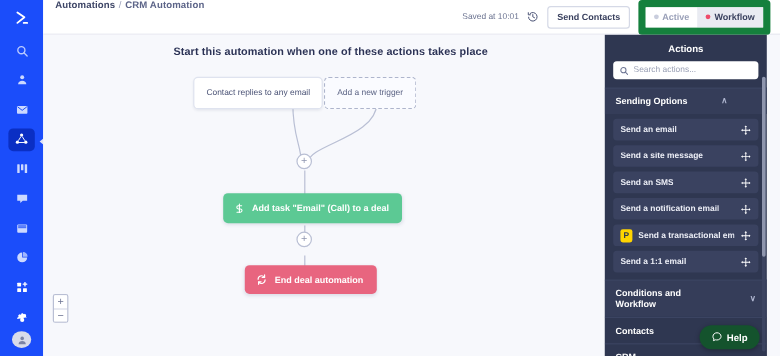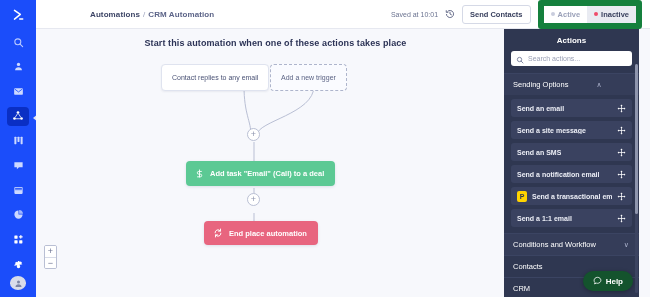--- a/index.html
+++ b/index.html
@@ -35,21 +35,21 @@
     width: 16px; height: 16px; border-radius: 50%;
     background: #d8dcea; margin-bottom: 7px;
     display: flex; align-items: center; justify-content: center;
   }
   .nav-icon svg { display: block; }
 
   
   .topbar {
     position: absolute; left: 36px; top: 0; right: 0; height: 29px;
     background: #ffffff; border-bottom: 1px solid #e6e8f0;
-    display: flex; align-items: center; padding-left: 44px;
+    display: flex; 
   }
   .breadcrumb {
     margin-left: 10px; font-size: 8px; color: #3d4566; font-weight: bold;
     letter-spacing: .1px; white-space: nowrap;
   }
   .breadcrumb .sep { color: #9aa0bb; font-weight: normal; margin: 0 3px; }
   .breadcrumb .current { color: #5c6488; font-weight: bold; }
   .topbar-right {
     margin-left: auto; display: flex; align-items: center; gap: 7px;
     margin-right: 8px;
@@ -131,21 +131,21 @@
     padding: 7px 0 6px;
   }
   .search-wrap { padding: 0 7px 7px; }
   .search-box {
     background: #ffffff; border-radius: 3px; height: 15px;
     display: flex; align-items: center; gap: 4px; padding: 0 5px;
   }
   .search-placeholder { font-size: 7px; color: #9aa0b5; }
   .group-header {
     display: flex; align-items: center; 
-    padding: 6px 9px; font-size: 7.5px; font-weight: normal; color: #ffffff;
+    padding: 6px 9px; font-size: 7.5px; font-weight: bold; color: #ffffff;
     border-top: 1px solid #3b4462; background: #353d59; gap: 28px;
   }
   .group-header.plain { background: #2f3751; }
   .chev { color: #aeb5cf; font-size: 7px; line-height: 1; }
   .action-list { padding: 4px 7px 2px; }
   .action-item {
     background: #3a4260; border-radius: 3px; height: 18px; margin-bottom: 4px;
     display: flex; align-items: center; padding: 0 6px; gap: 5px;
   }
   .action-label {
@@ -308,21 +308,21 @@
           </svg>
       </span>
       <div class="btn-view-contacts">Send Contacts</div>
       <div class="toggle-group">
         <div class="toggle-opt">
           <span class="dot"></span>
           <span>Active</span>
         </div>
         <div class="toggle-opt selected">
           <span class="dot red"></span>
-          <span>Inactive</span>
+          <span>Workflow</span>
         </div>
       </div>
     </div>
   </div>
 
   <div class="canvas">
     <div class="canvas-title">Start this automation when one of these actions takes place</div>
 
     <svg class="wires">
       <path d="M208 57 C208 85, 215 92, 215 106" stroke="#b9bfd4" stroke-width="1" fill="none"></path>
@@ -359,21 +359,21 @@
     <div class="node" style="left:168px; top:192px;">
       <div class="pill red">
         <span class="pill-icon">
           <svg width="10" height="10" viewBox="0 0 24 24" fill="none" stroke="#ffffff" stroke-width="2.3" stroke-linecap="round">
               <path d="M5 11.5A7 7 0 0 1 17.5 7"></path>
               <polyline points="18,2.5 18,7.5 13,7.5"></polyline>
               <path d="M19 12.5A7 7 0 0 1 6.5 17"></path>
               <polyline points="6,21.5 6,16.5 11,16.5"></polyline>
             </svg>
         </span>
-        <span>End place automation</span>
+        <span>End deal automation</span>
       </div>
     </div>
 
     <div class="zoom-controls">
       <div class="zoom-btn">+</div>
       <div class="zoom-btn">−</div>
     </div>
   </div>
 
   <div class="panel">

